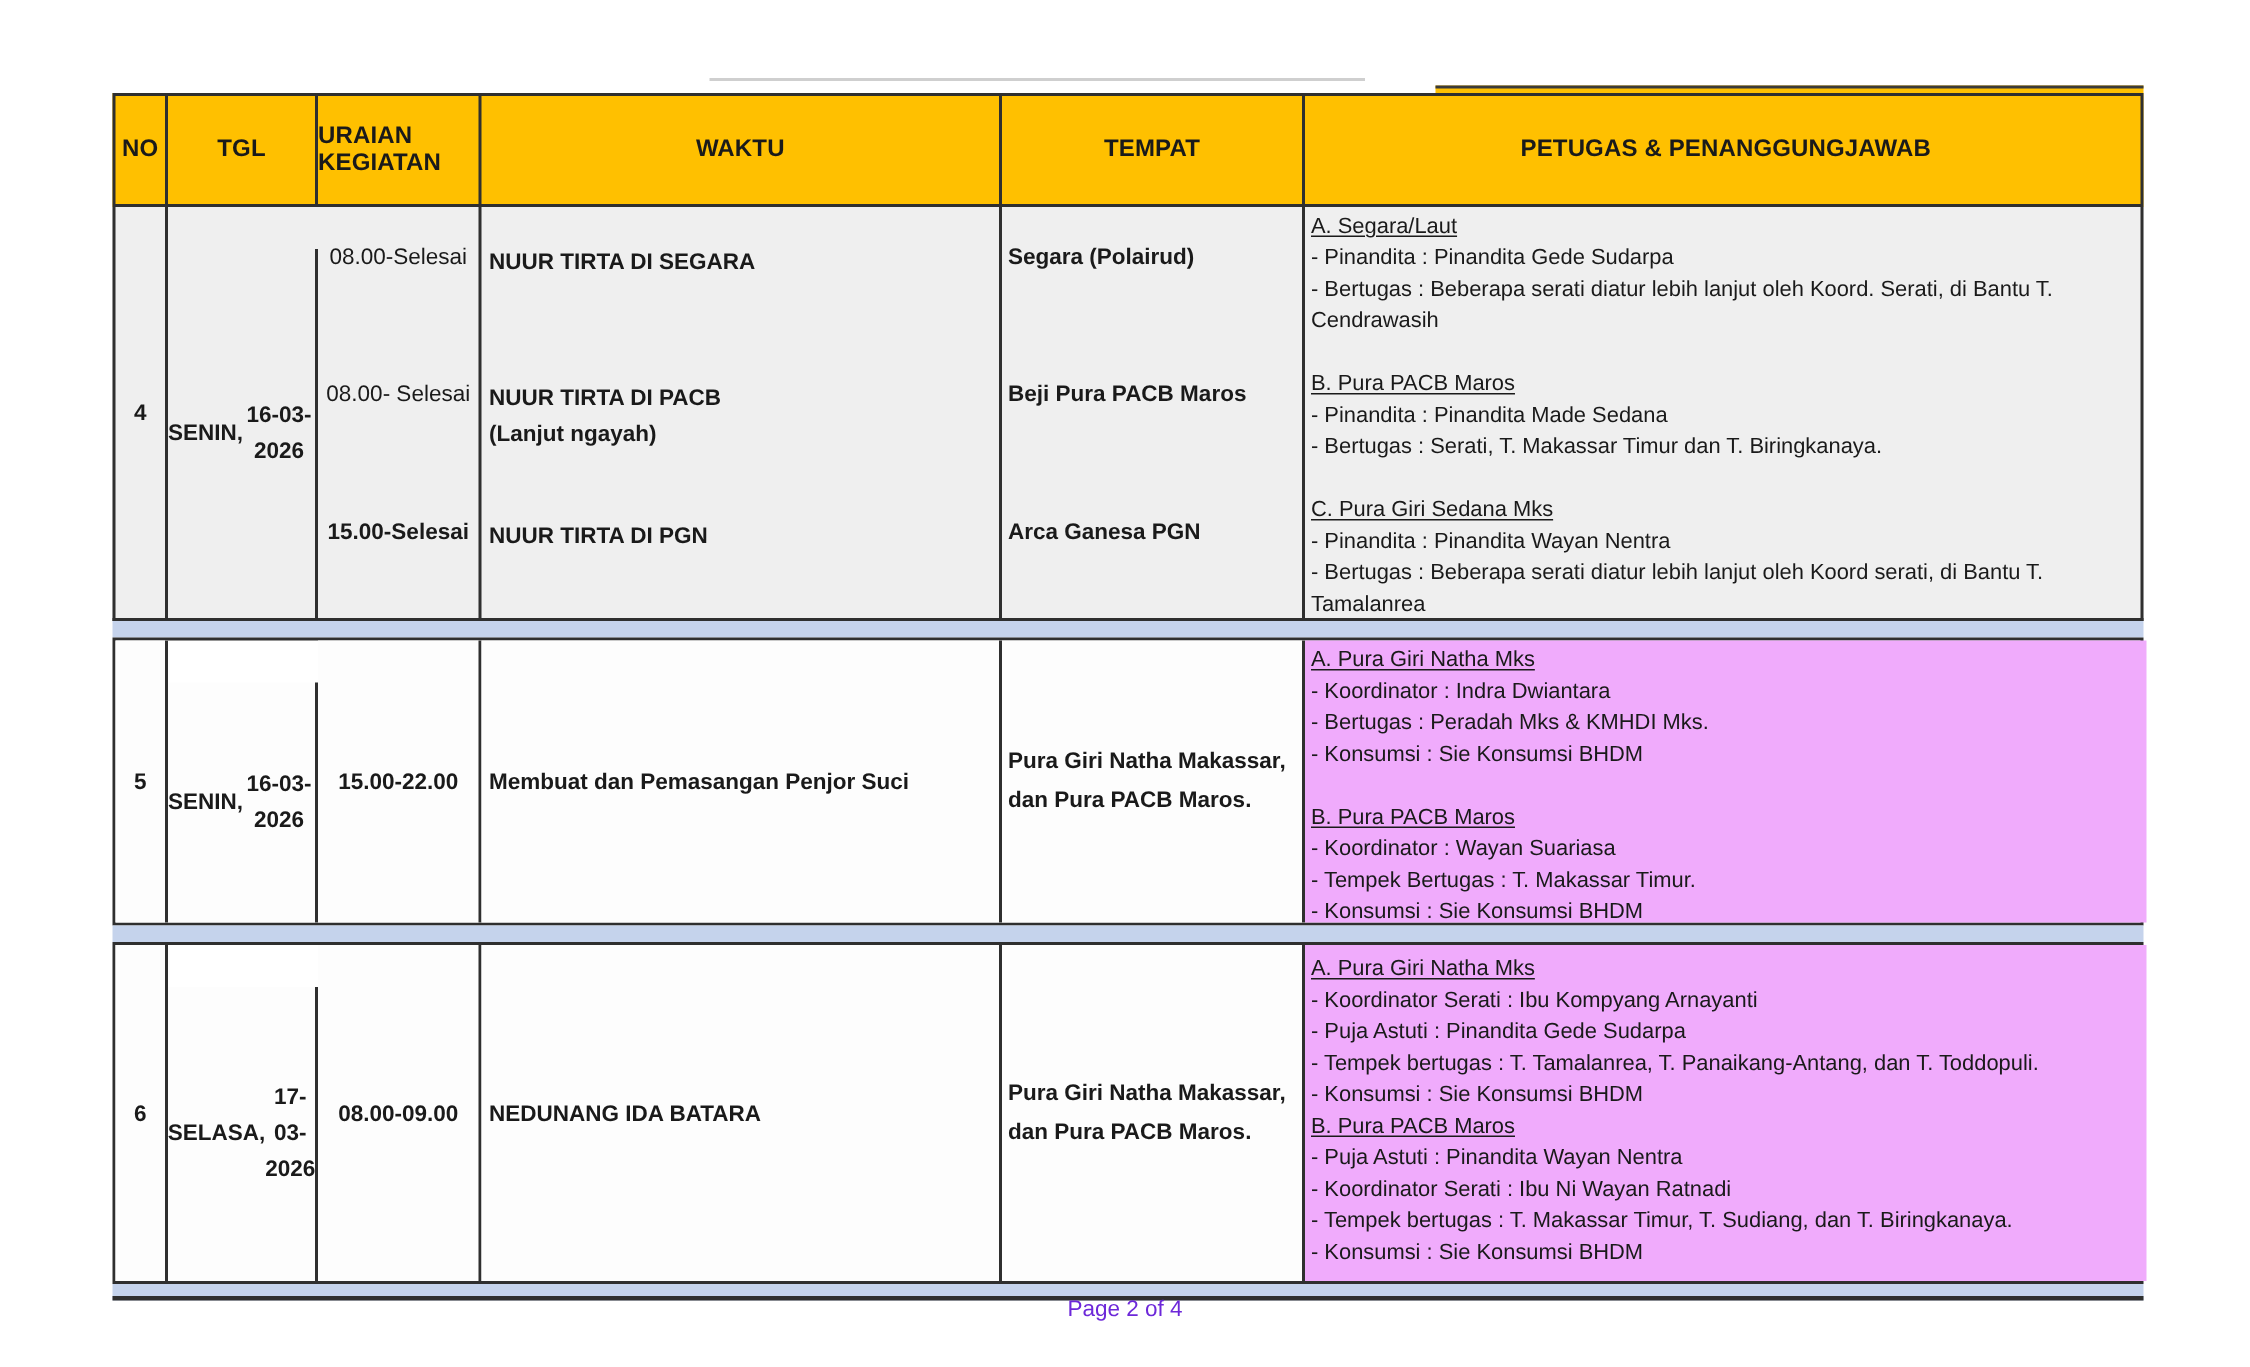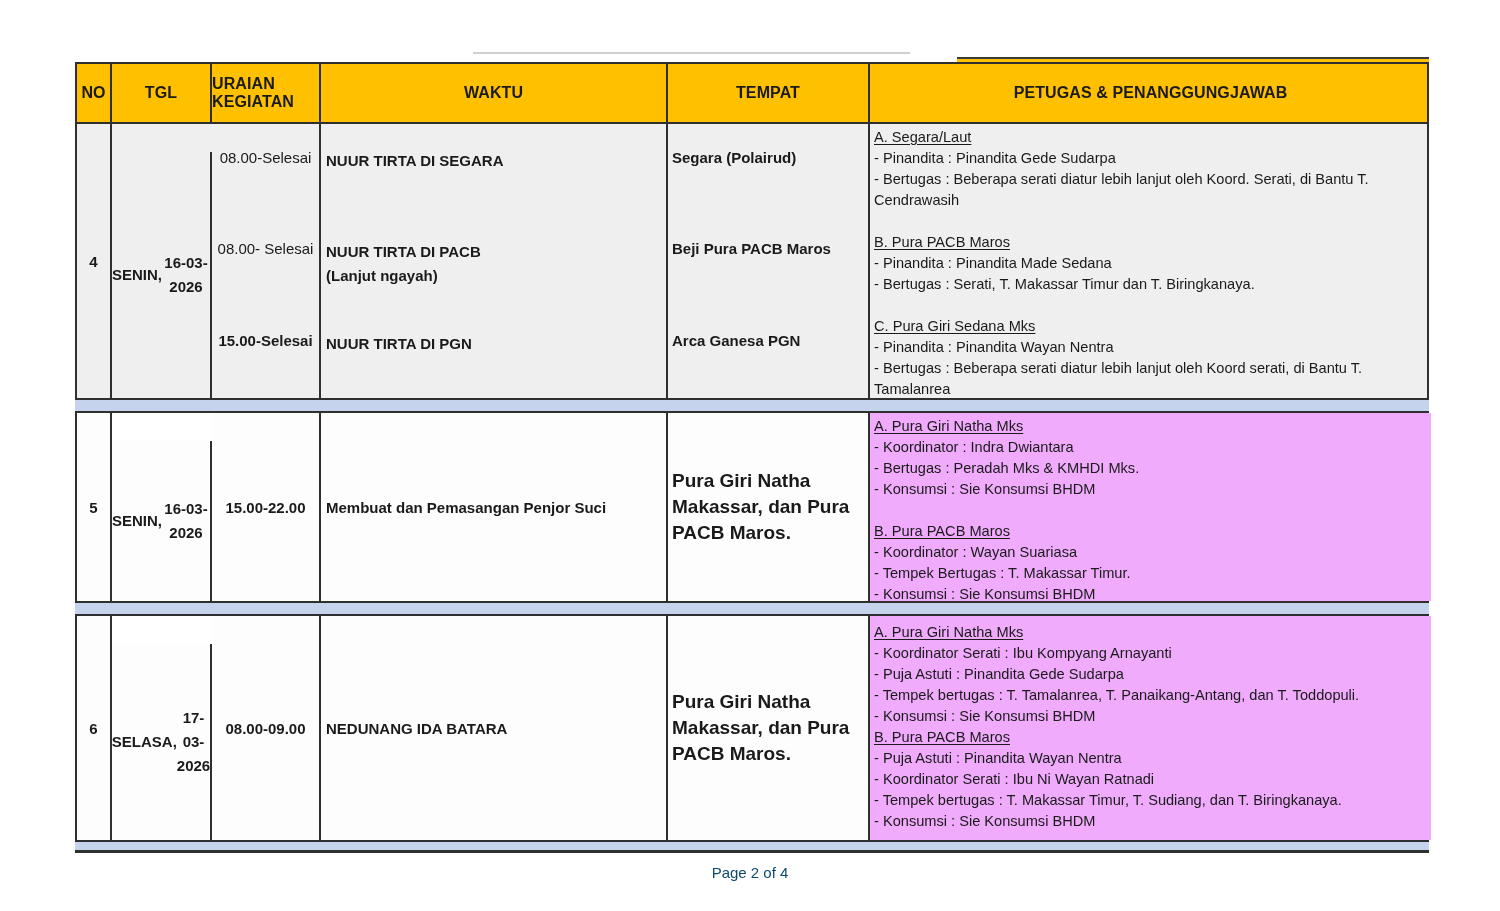--- a/index.html
+++ b/index.html
@@ -10,21 +10,21 @@
 
   
   .artifact-line { position: absolute; left: 473px; top: 52px; width: 437px; height: 2px; background: #cfcfcf; }
   .artifact-step { position: absolute; left: 957px; top: 57px; width: 472px; height: 5px;
                    background: #FFC000; border-top: 2px solid #3a3a3a; }
 
   .tablewrap { position: absolute; left: 75px; top: 62px; width: 1354px; }
 
   .grid6 { display: grid; grid-template-columns: 35px 100px 109px 347px 202px 561px; }
 
-  .thead { height: 62px; border: 2px solid #2f2f2f; background: #FFC000; }
+  .thead { height: 76px; border: 2px solid #2f2f2f; background: #FFC000; }
   .thead .hcell { border-right: 2px solid #2f2f2f; display: flex; align-items: center; justify-content: center;
                   font-weight: bold; font-size: 16px; letter-spacing: 0.1px; }
   .thead .hcell:last-child { border-right: none; }
 
   .segment { border: 2px solid #2f2f2f; border-top: none; }
   .seg-alone { border-top: 2px solid #2f2f2f; }
   .seg1 { height: 276px; background: #efefef; }
   .seg2 { height: 192px; }
   .seg3 { height: 228px; }
 
@@ -32,40 +32,40 @@
   .band-last { border-bottom: 3px solid #2f2f2f; }
 
   .cell { border-right: 2px solid #2f2f2f; overflow: hidden; }
   .cell:last-child { border-right: none; }
 
   .no-cell { display: flex; align-items: center; justify-content: center; font-weight: bold; font-size: 15px; }
   .date-cell { display: flex; align-items: center; justify-content: center;
                font-weight: bold; font-size: 15px; line-height: 24px; text-align: center; margin-top: 28px; }
   .center-cell { display: flex; align-items: center; justify-content: center; font-size: 15px; font-weight: bold; }
   .act-cell { display: flex; align-items: center; font-weight: bold; font-size: 15px; padding-left: 5px; }
-  .loc-cell { display: flex; flex-direction: column; justify-content: center; font-weight: bold; font-size: 19px;
+  .loc-cell { display: flex; flex-direction: column; justify-content: center; font-weight: bold; font-size: 15px;
               line-height: 26px; padding-left: 4px; padding-right: 2px; }
 
   .rel { position: relative; }
   .entry { position: absolute; left: 0; right: 0; }
   .e0 { top: 25px; } .e1 { top: 116px; } .e2 { top: 208px; font-weight: bold; }
   .entry.time { text-align: center; font-size: 15px; }
   .entry.act { padding-left: 5px; font-weight: bold; font-size: 15px; line-height: 24px; }
   .entry.loc { padding-left: 4px; font-weight: bold; font-size: 15px; }
 
   .staff-cell { font-size: 14.6px; line-height: 21px; padding: 3px 6px 0 4px; }
   .seg3 .staff-cell { padding-top: 6px; }
   .white-left { background: #fdfdfd; }
   .staff-gray { background: #f0abfc; }
   .sec + .sec { margin-top: 21px; }
   .seg3 .sec + .sec { margin-top: 0; }
   .sec .h { text-decoration: underline; text-underline-offset: 2px; }
 
   .footer { position: absolute; left: 0; top: 864px; width: 100%; text-align: center;
-            font-size: 15px; color: #0c4a6e; }
+            font-size: 15px; color: #6d28d9; }
 </style>
 </head>
 <body>
 
 <div class="page">
 
   <div class="artifact-line"></div>
   <div class="artifact-step"></div>
 
   <div class="tablewrap">

